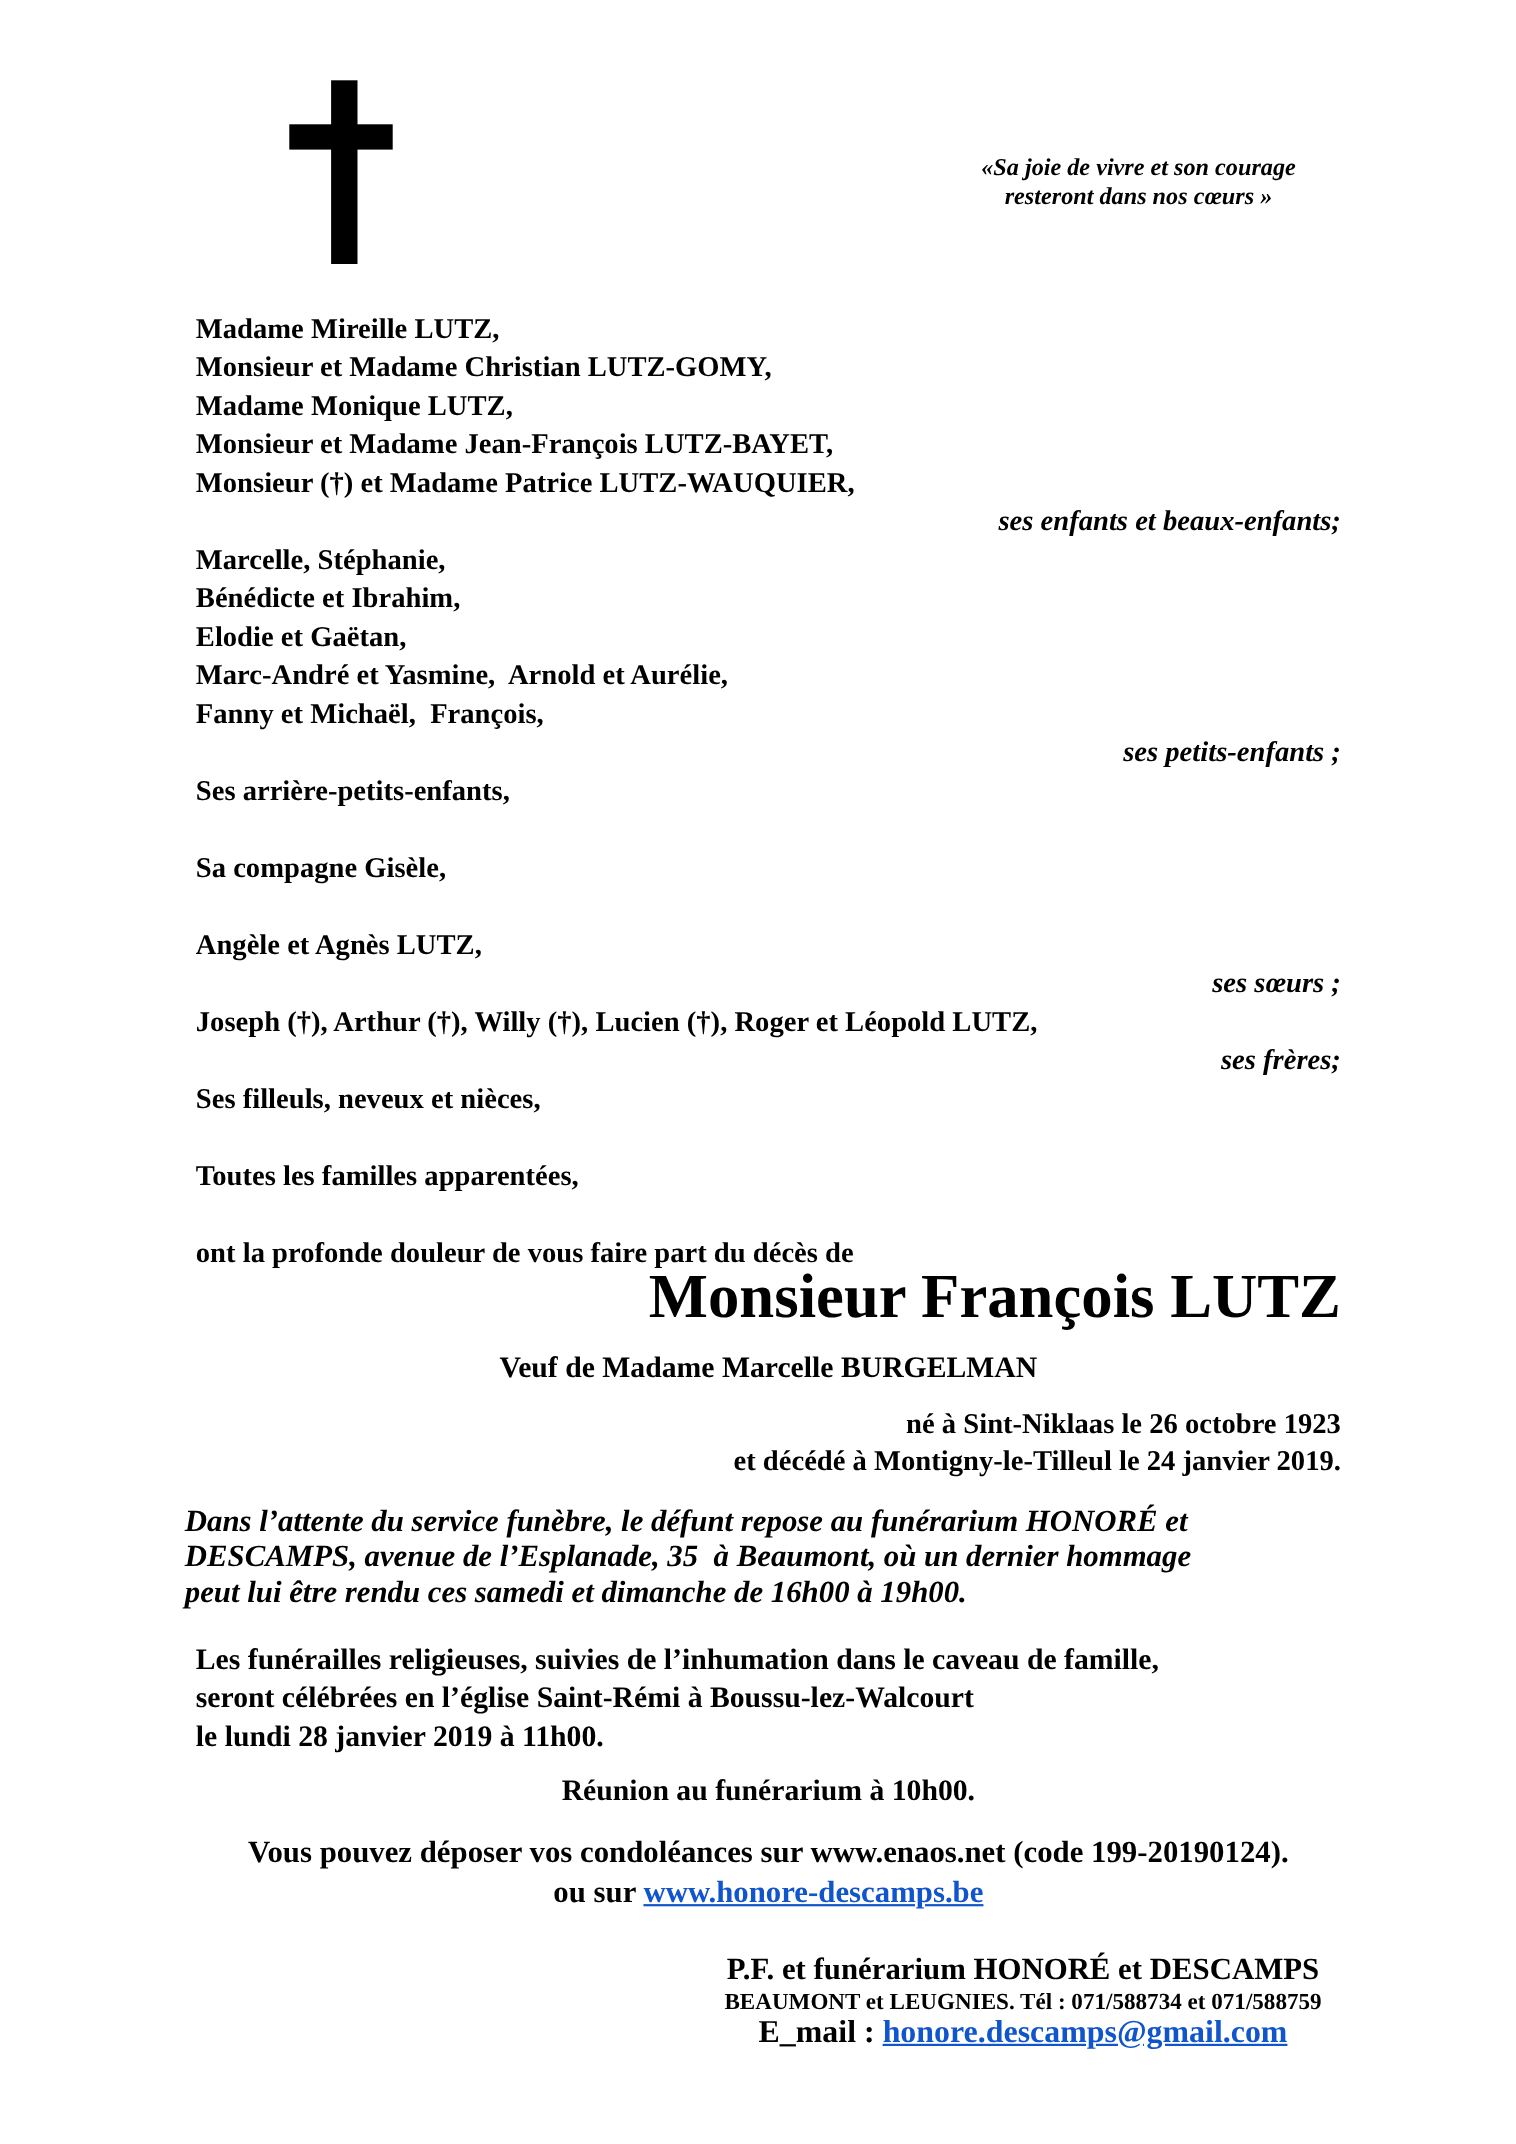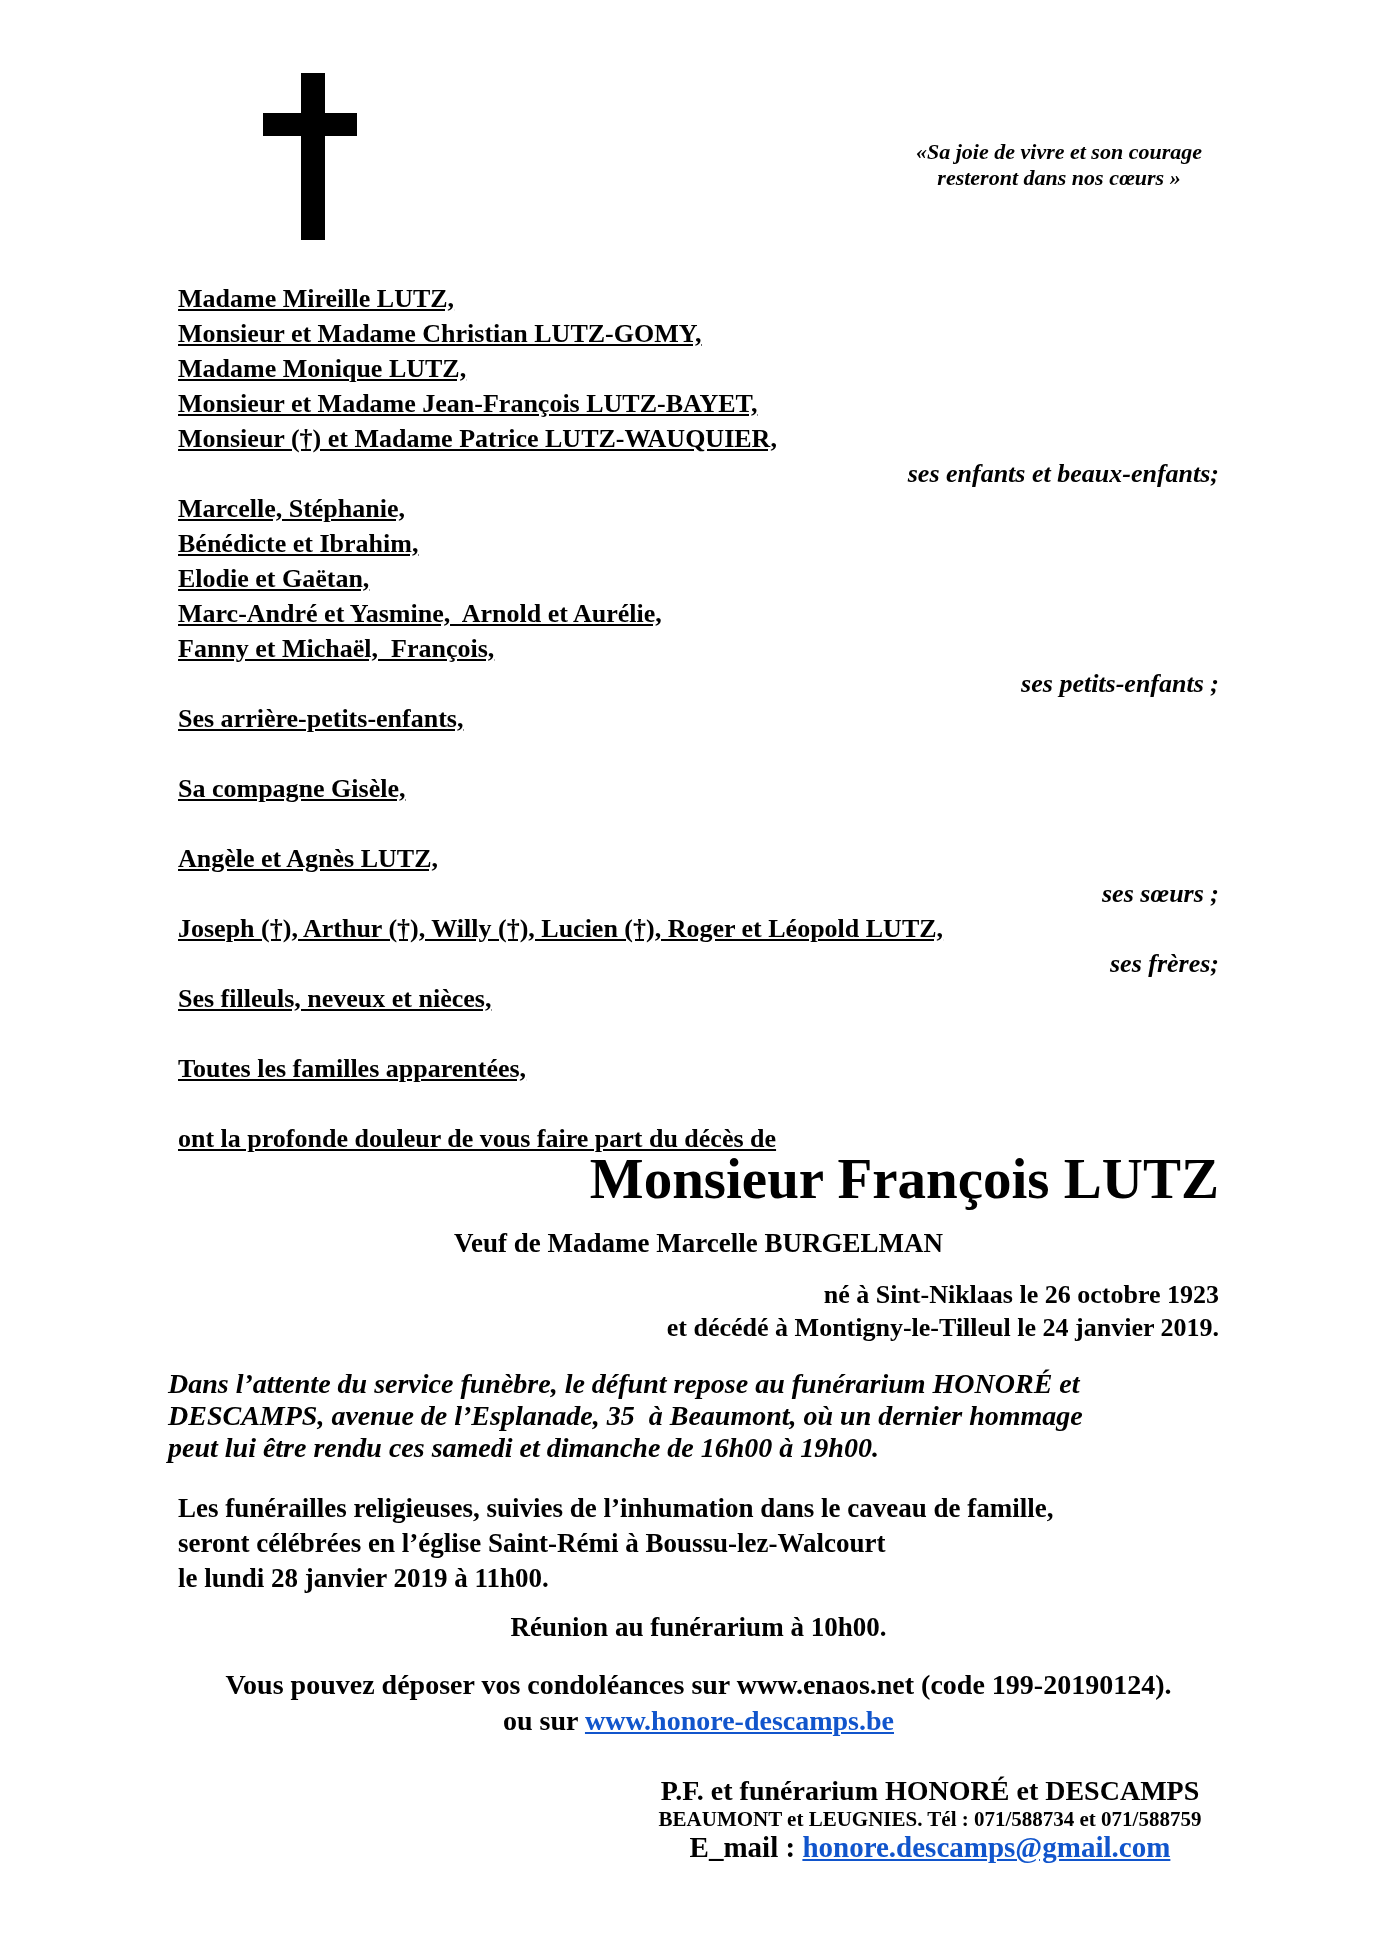--- a/index.html
+++ b/index.html
@@ -16,30 +16,30 @@
   }
   .abs { position: absolute; }
 
   
   .cross { left: 263px; top: 73px; width: 94px; height: 167px; }
   .cross .v { position: absolute; left: 38px; top: 0;   width: 24px; height: 167px; background: #000; }
   .cross .h { position: absolute; left: 0;   top: 40px; width: 94px; height: 23px;  background: #000; }
 
   
   .quote {
-    left: 894px; top: 139px; width: 330px;
+    left: 870px; top: 139px; width: 330px;
     text-align: center; font-style: italic;
     font-size: 22px; line-height: 26px;
   }
 
   
   .family { left: 178px; top: 281px; width: 1041px; font-size: 26px; line-height: 35px; }
   .fam-line { min-height: 35px; white-space: pre-wrap; }
   .fam-line.right { text-align: right; font-style: italic; }
-  .fam-line.left { text-align: left; text-decoration: underline; }
+  .fam-line.left { text-align: left; }
 
   
   .name-title { left: 178px; top: 1149px; width: 1041px; text-align: right; font-size: 57px; line-height: 60px; }
   .name-sub   { left: 178px; top: 1228px; width: 1041px; text-align: center; font-size: 27px; line-height: 30px; }
   .dates      { left: 178px; top: 1278px; width: 1041px; text-align: right; font-size: 26px; line-height: 33px; }
   .viewing    { left: 168px; top: 1368px; width: 1041px; text-align: left; font-size: 28px; line-height: 32px; font-style: italic; }
   .viewing div { white-space: pre-wrap; }
   .funeral    { left: 178px; top: 1491px; width: 1041px; text-align: left; font-size: 27px; line-height: 35px; }
   .meeting    { left: 178px; top: 1610px; width: 1041px; text-align: center; font-size: 27px; line-height: 35px; }
   .condolences{ left: 178px; top: 1667px; width: 1041px; text-align: center; font-size: 28px; line-height: 36px; }

